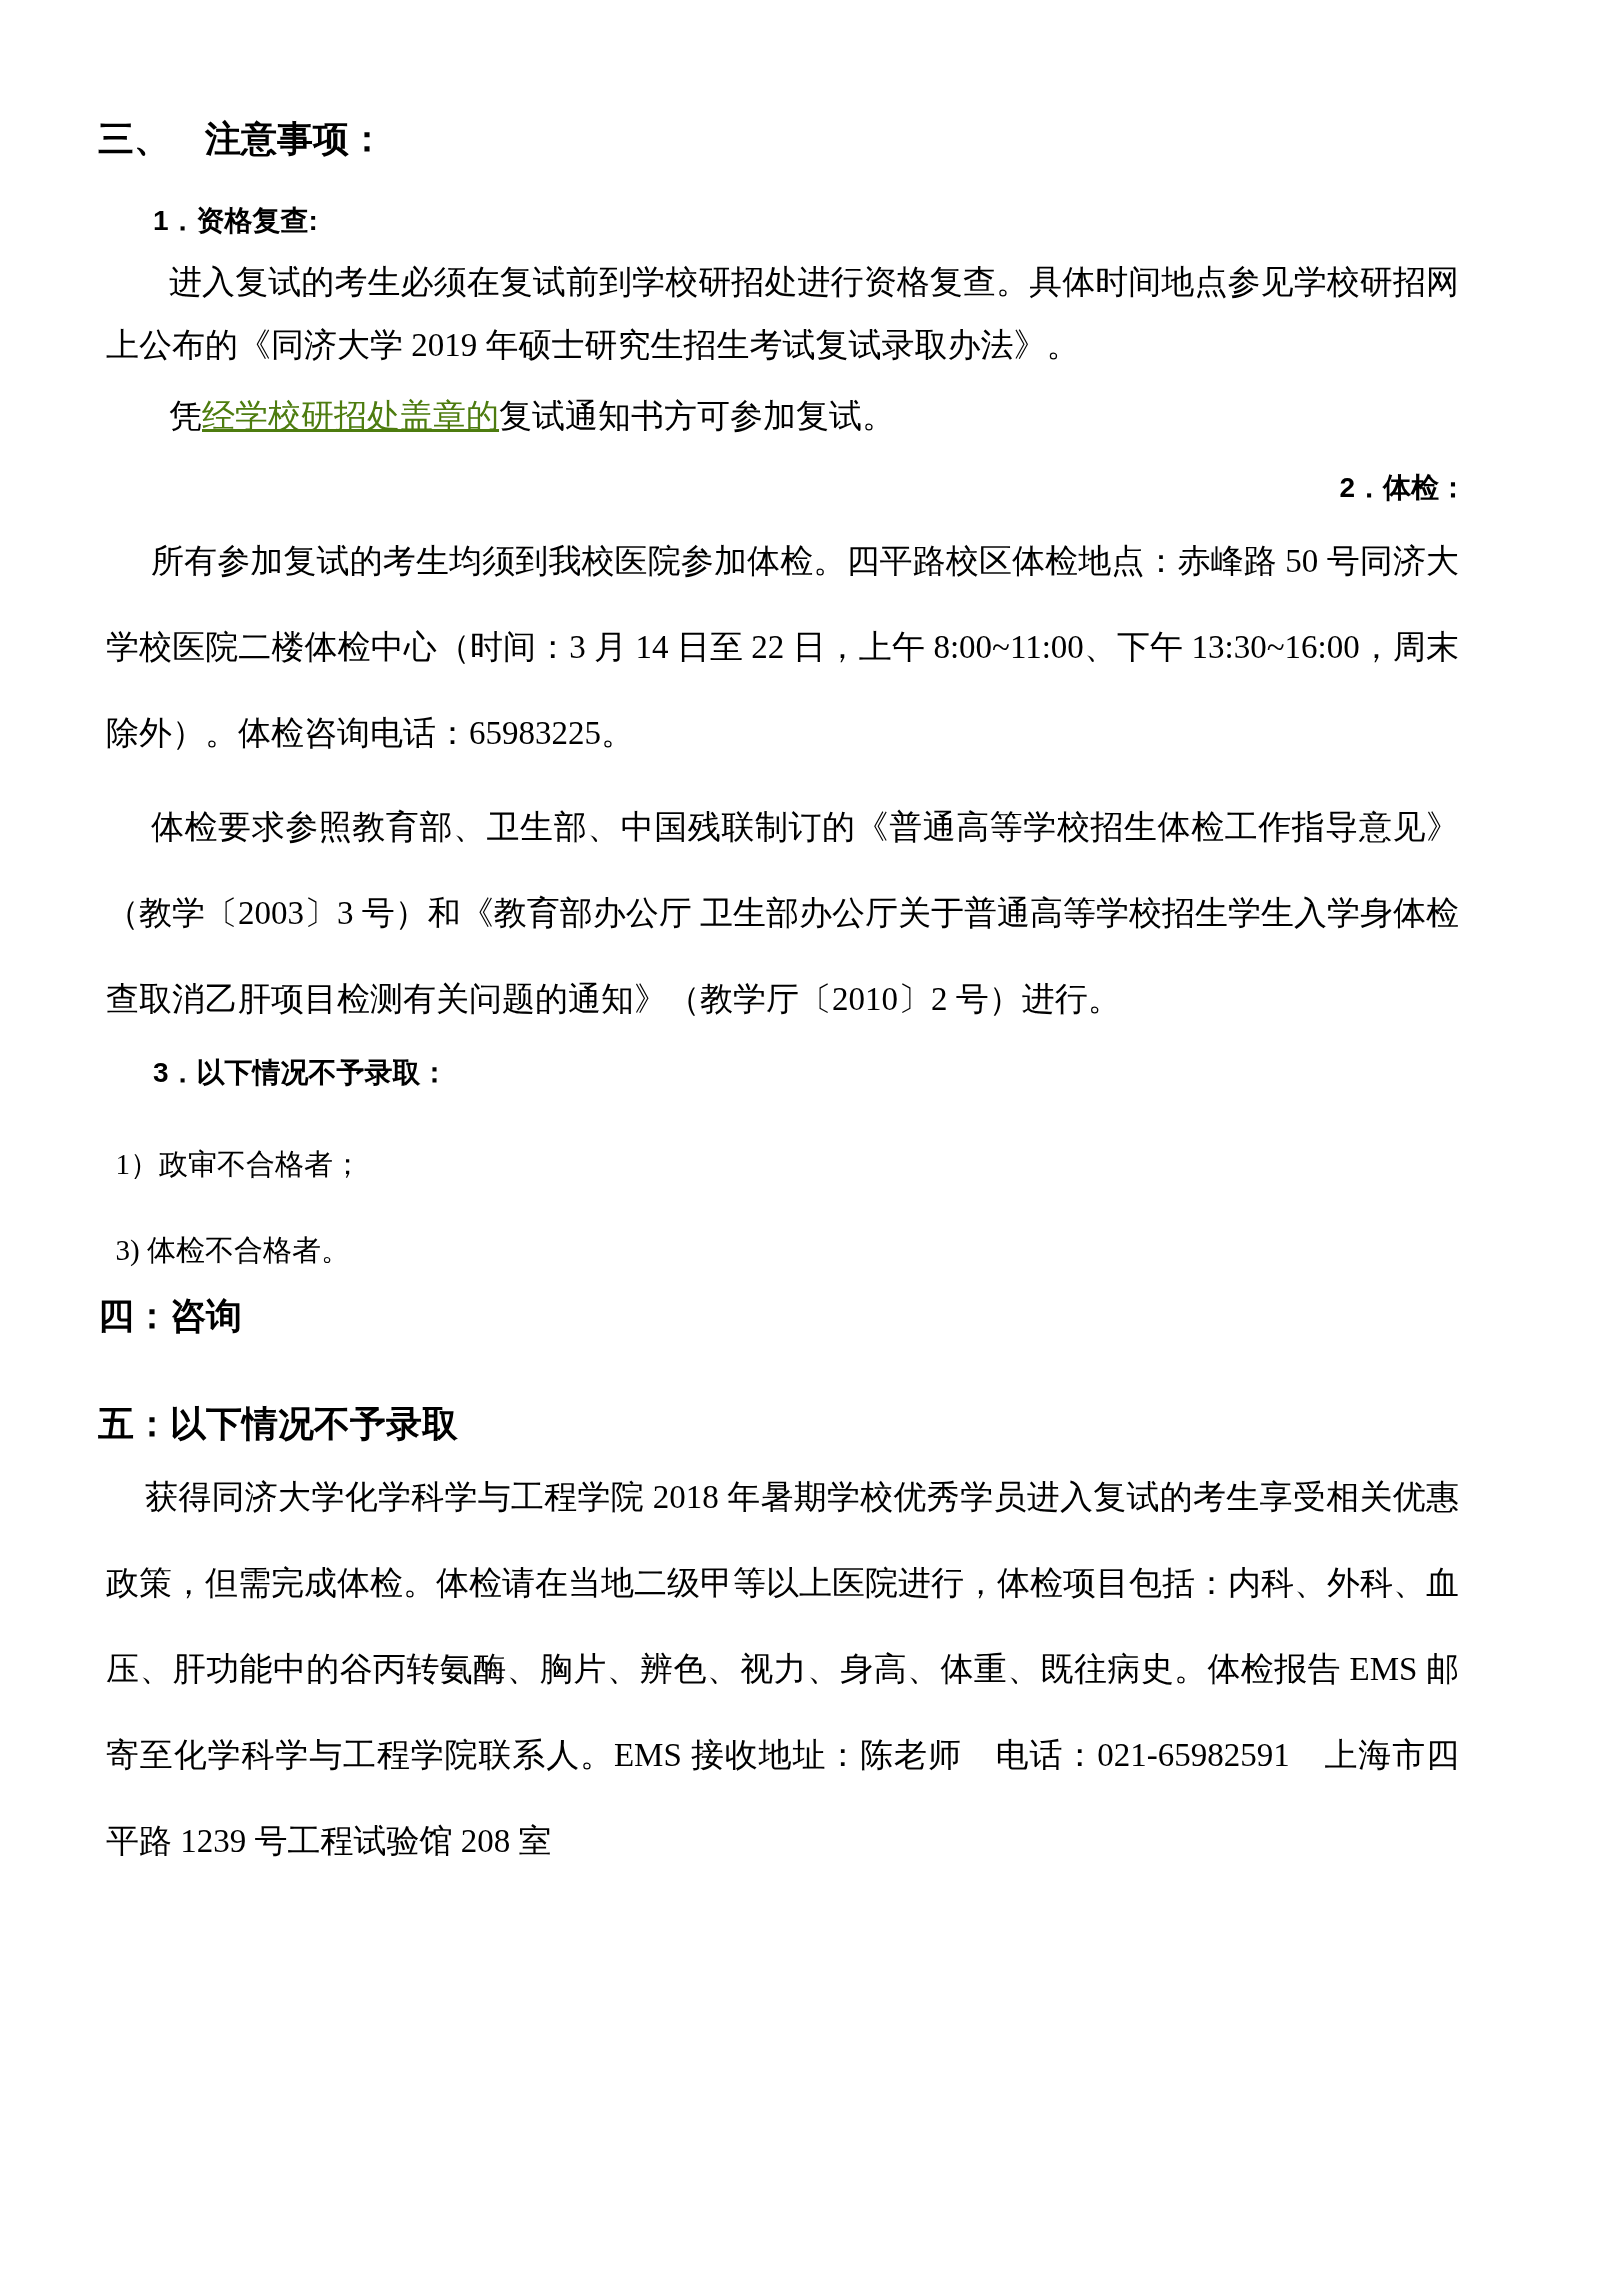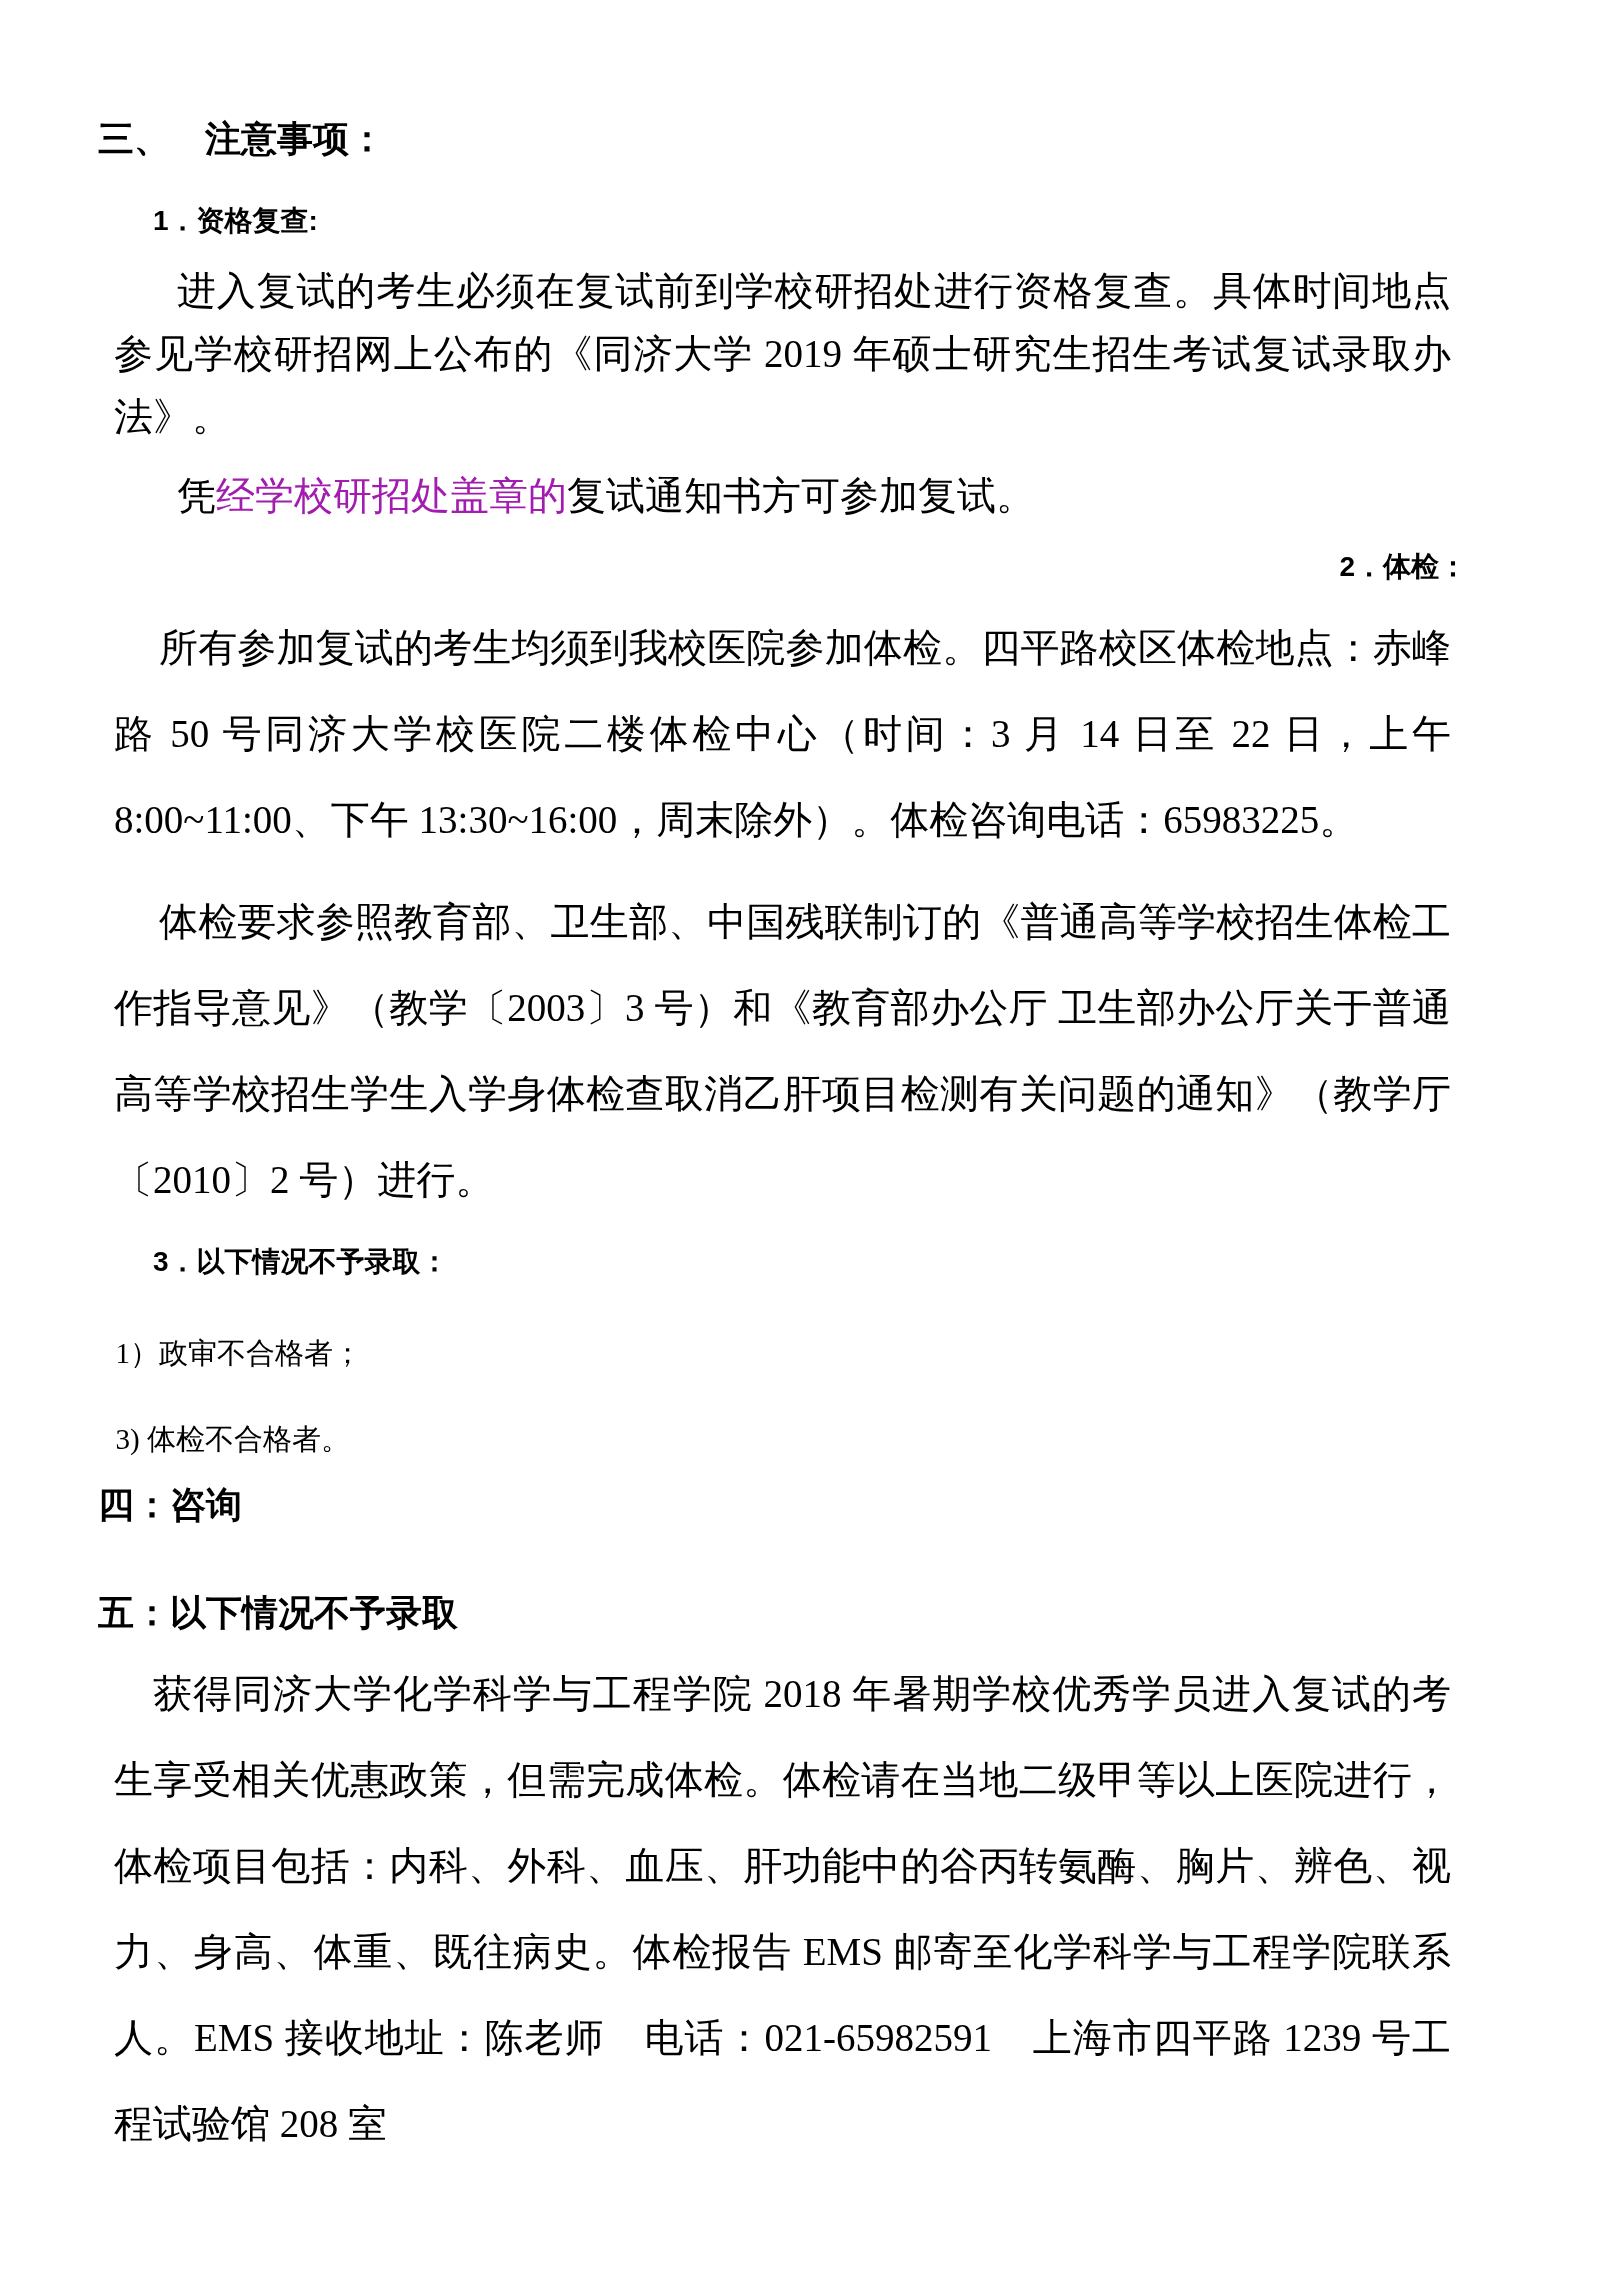--- a/index.html
+++ b/index.html
@@ -39,35 +39,35 @@
     line-height: 45px;
     color: #000000;
   }
   .h-sub.mt1 { margin-top: 37px; }
   .h-sub.mt2 { margin-top: 17px; text-align: right; }
   .h-sub.mt3 { margin-top: 7.8px; }
   .h-four { margin-top: 0; }
   .h-five { margin-top: 63px; }
   
   p.body {
-    margin: 16px;
+    margin: 8px;
     text-align: justify;
-    font-size: 39px;
+    font-size: 33px;
     color: #000000;
   }
   .lh-tight { line-height: 63px; }
   .lh-loose { line-height: 86px; }
   .lh-mid   { line-height: 72px; }
   .mt-first { margin-top: 13.7px; }
   .mt-para6 { margin-top: 15.7px; }
   .indent-2  { text-indent: 63px; }
   .indent-15 { text-indent: 45px; }
   .indent-1  { text-indent: 27.4px; }
   .indent-12 { text-indent: 39px; }
-  .red { color: #a21caf; }
+  .red { color: #4d7c0f; text-decoration: underline; }
   
   .reject-list {
     list-style: none;
     margin: 25.5px 0 0 0;
     padding: 0 0 0 17.6px;
   }
   .reject-list li {
     line-height: 86px;
     font-size: 29px;
     text-align: justify;

